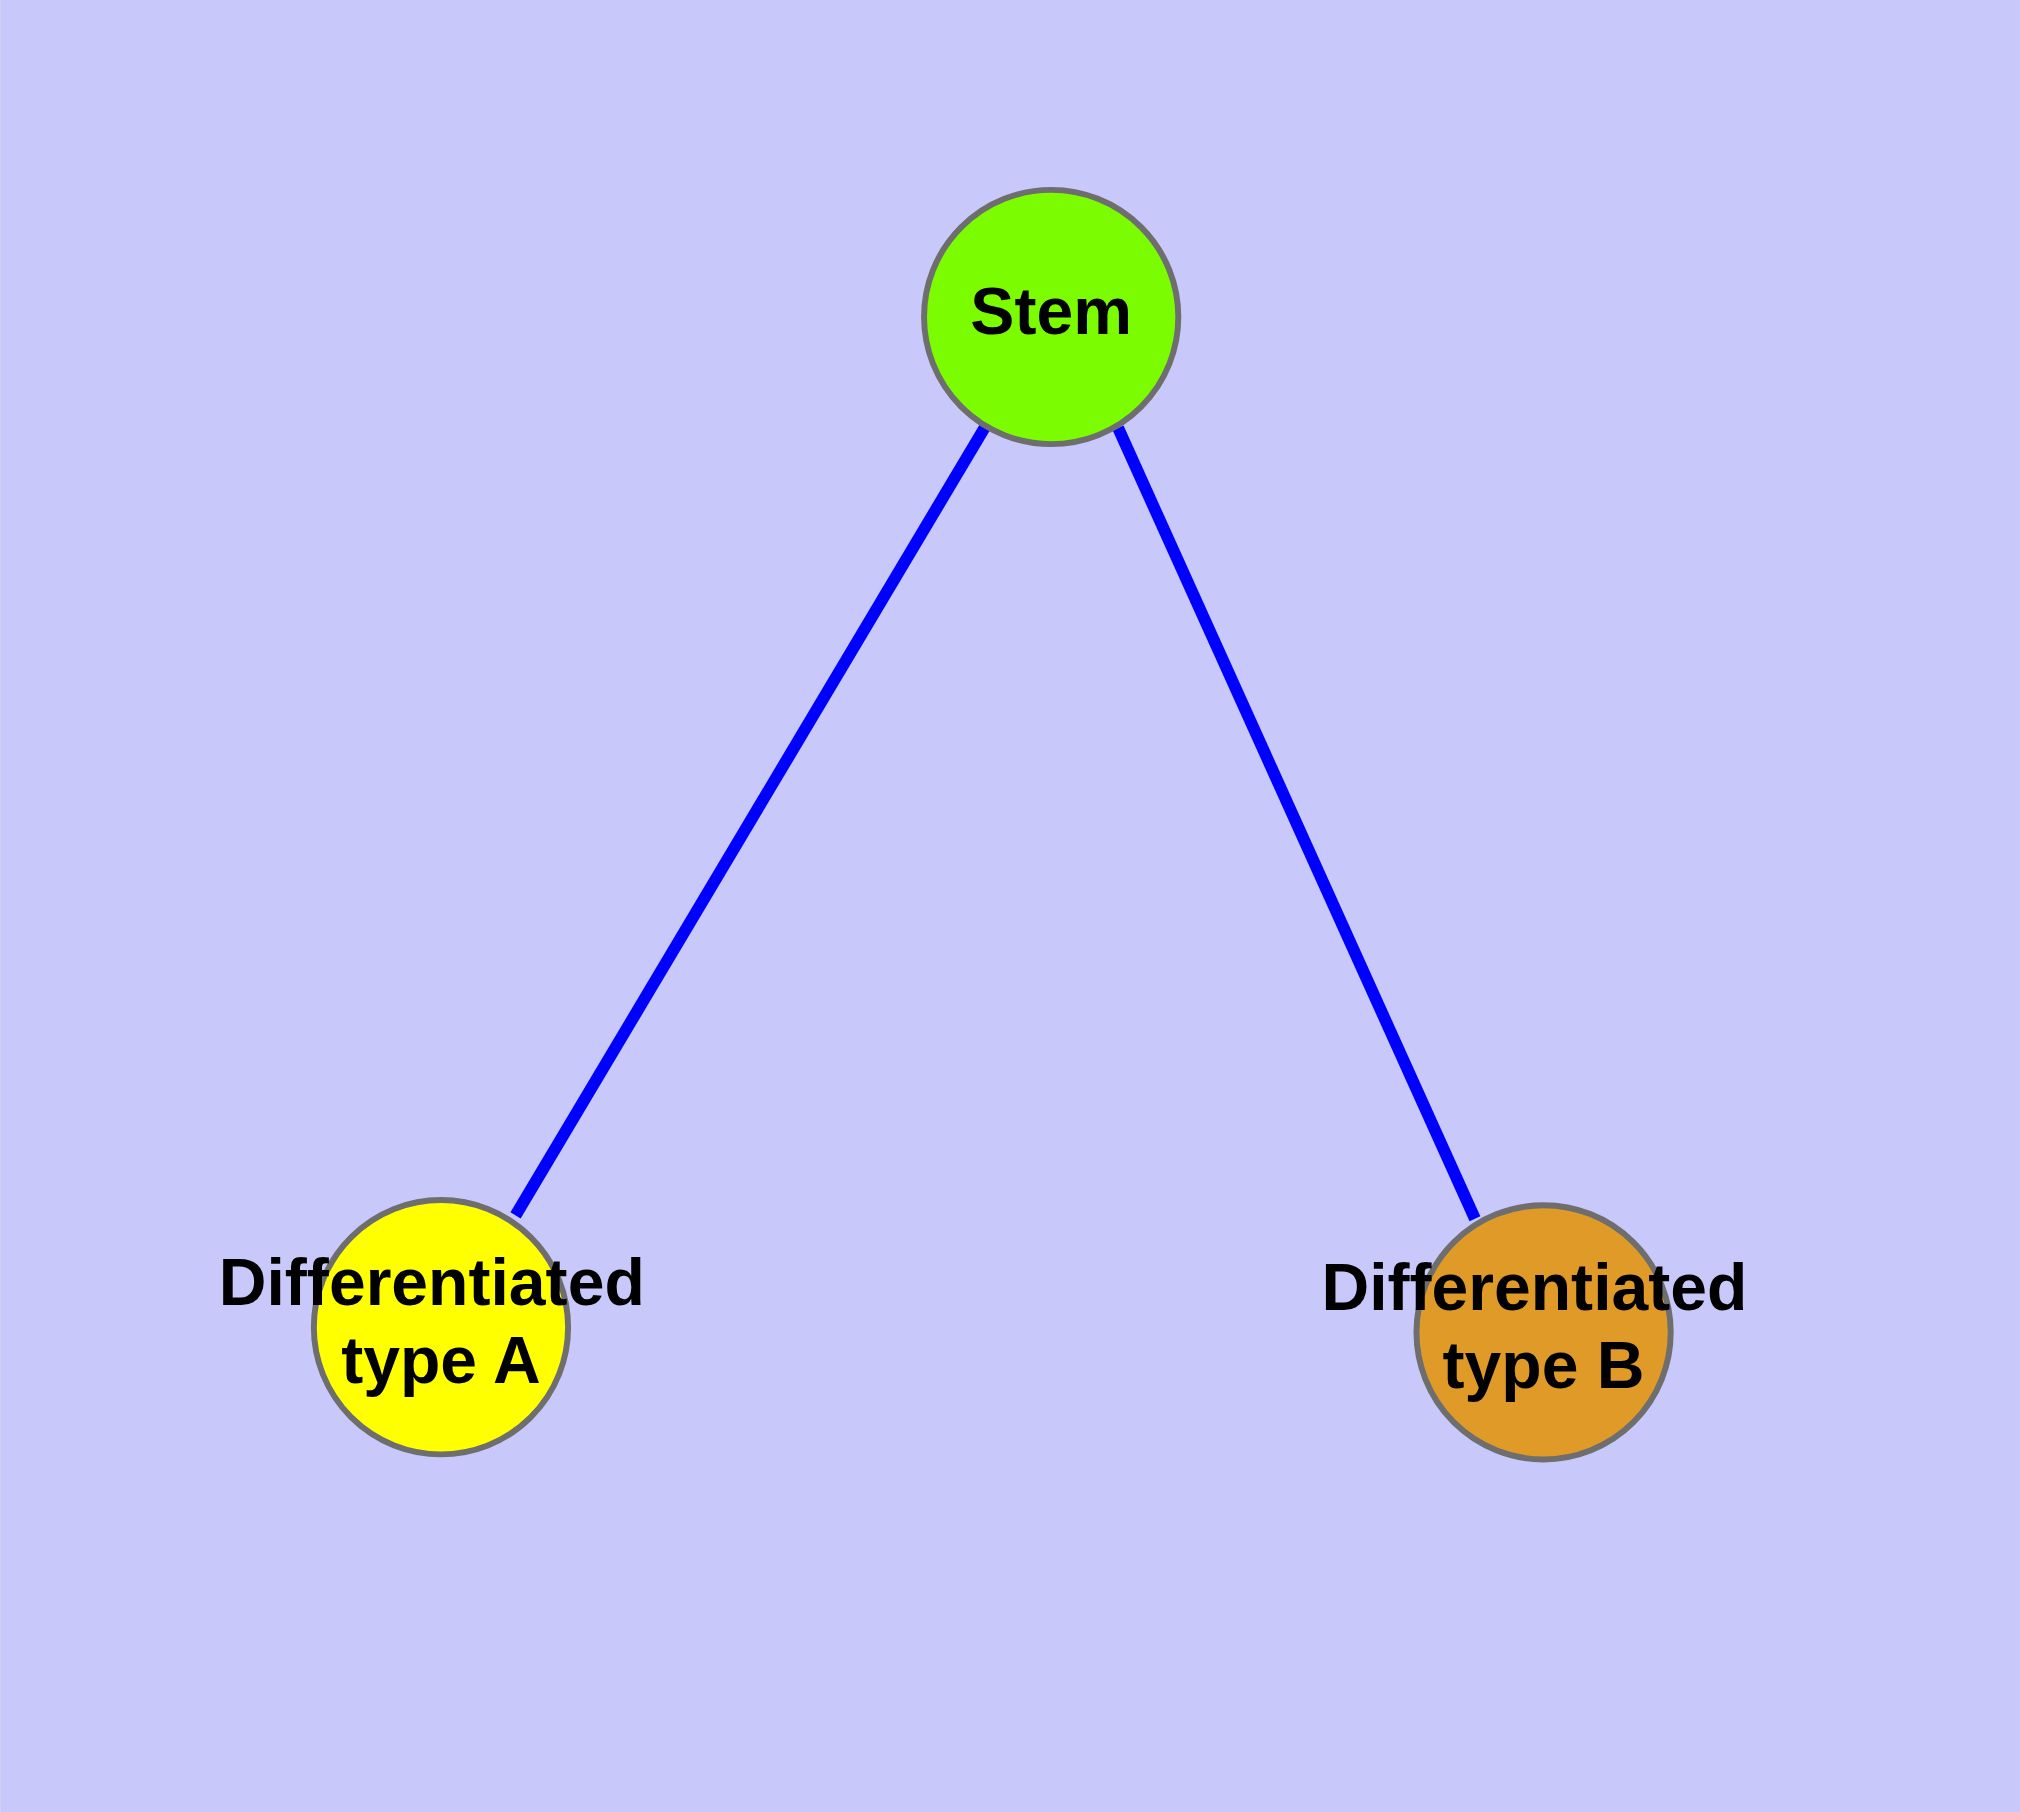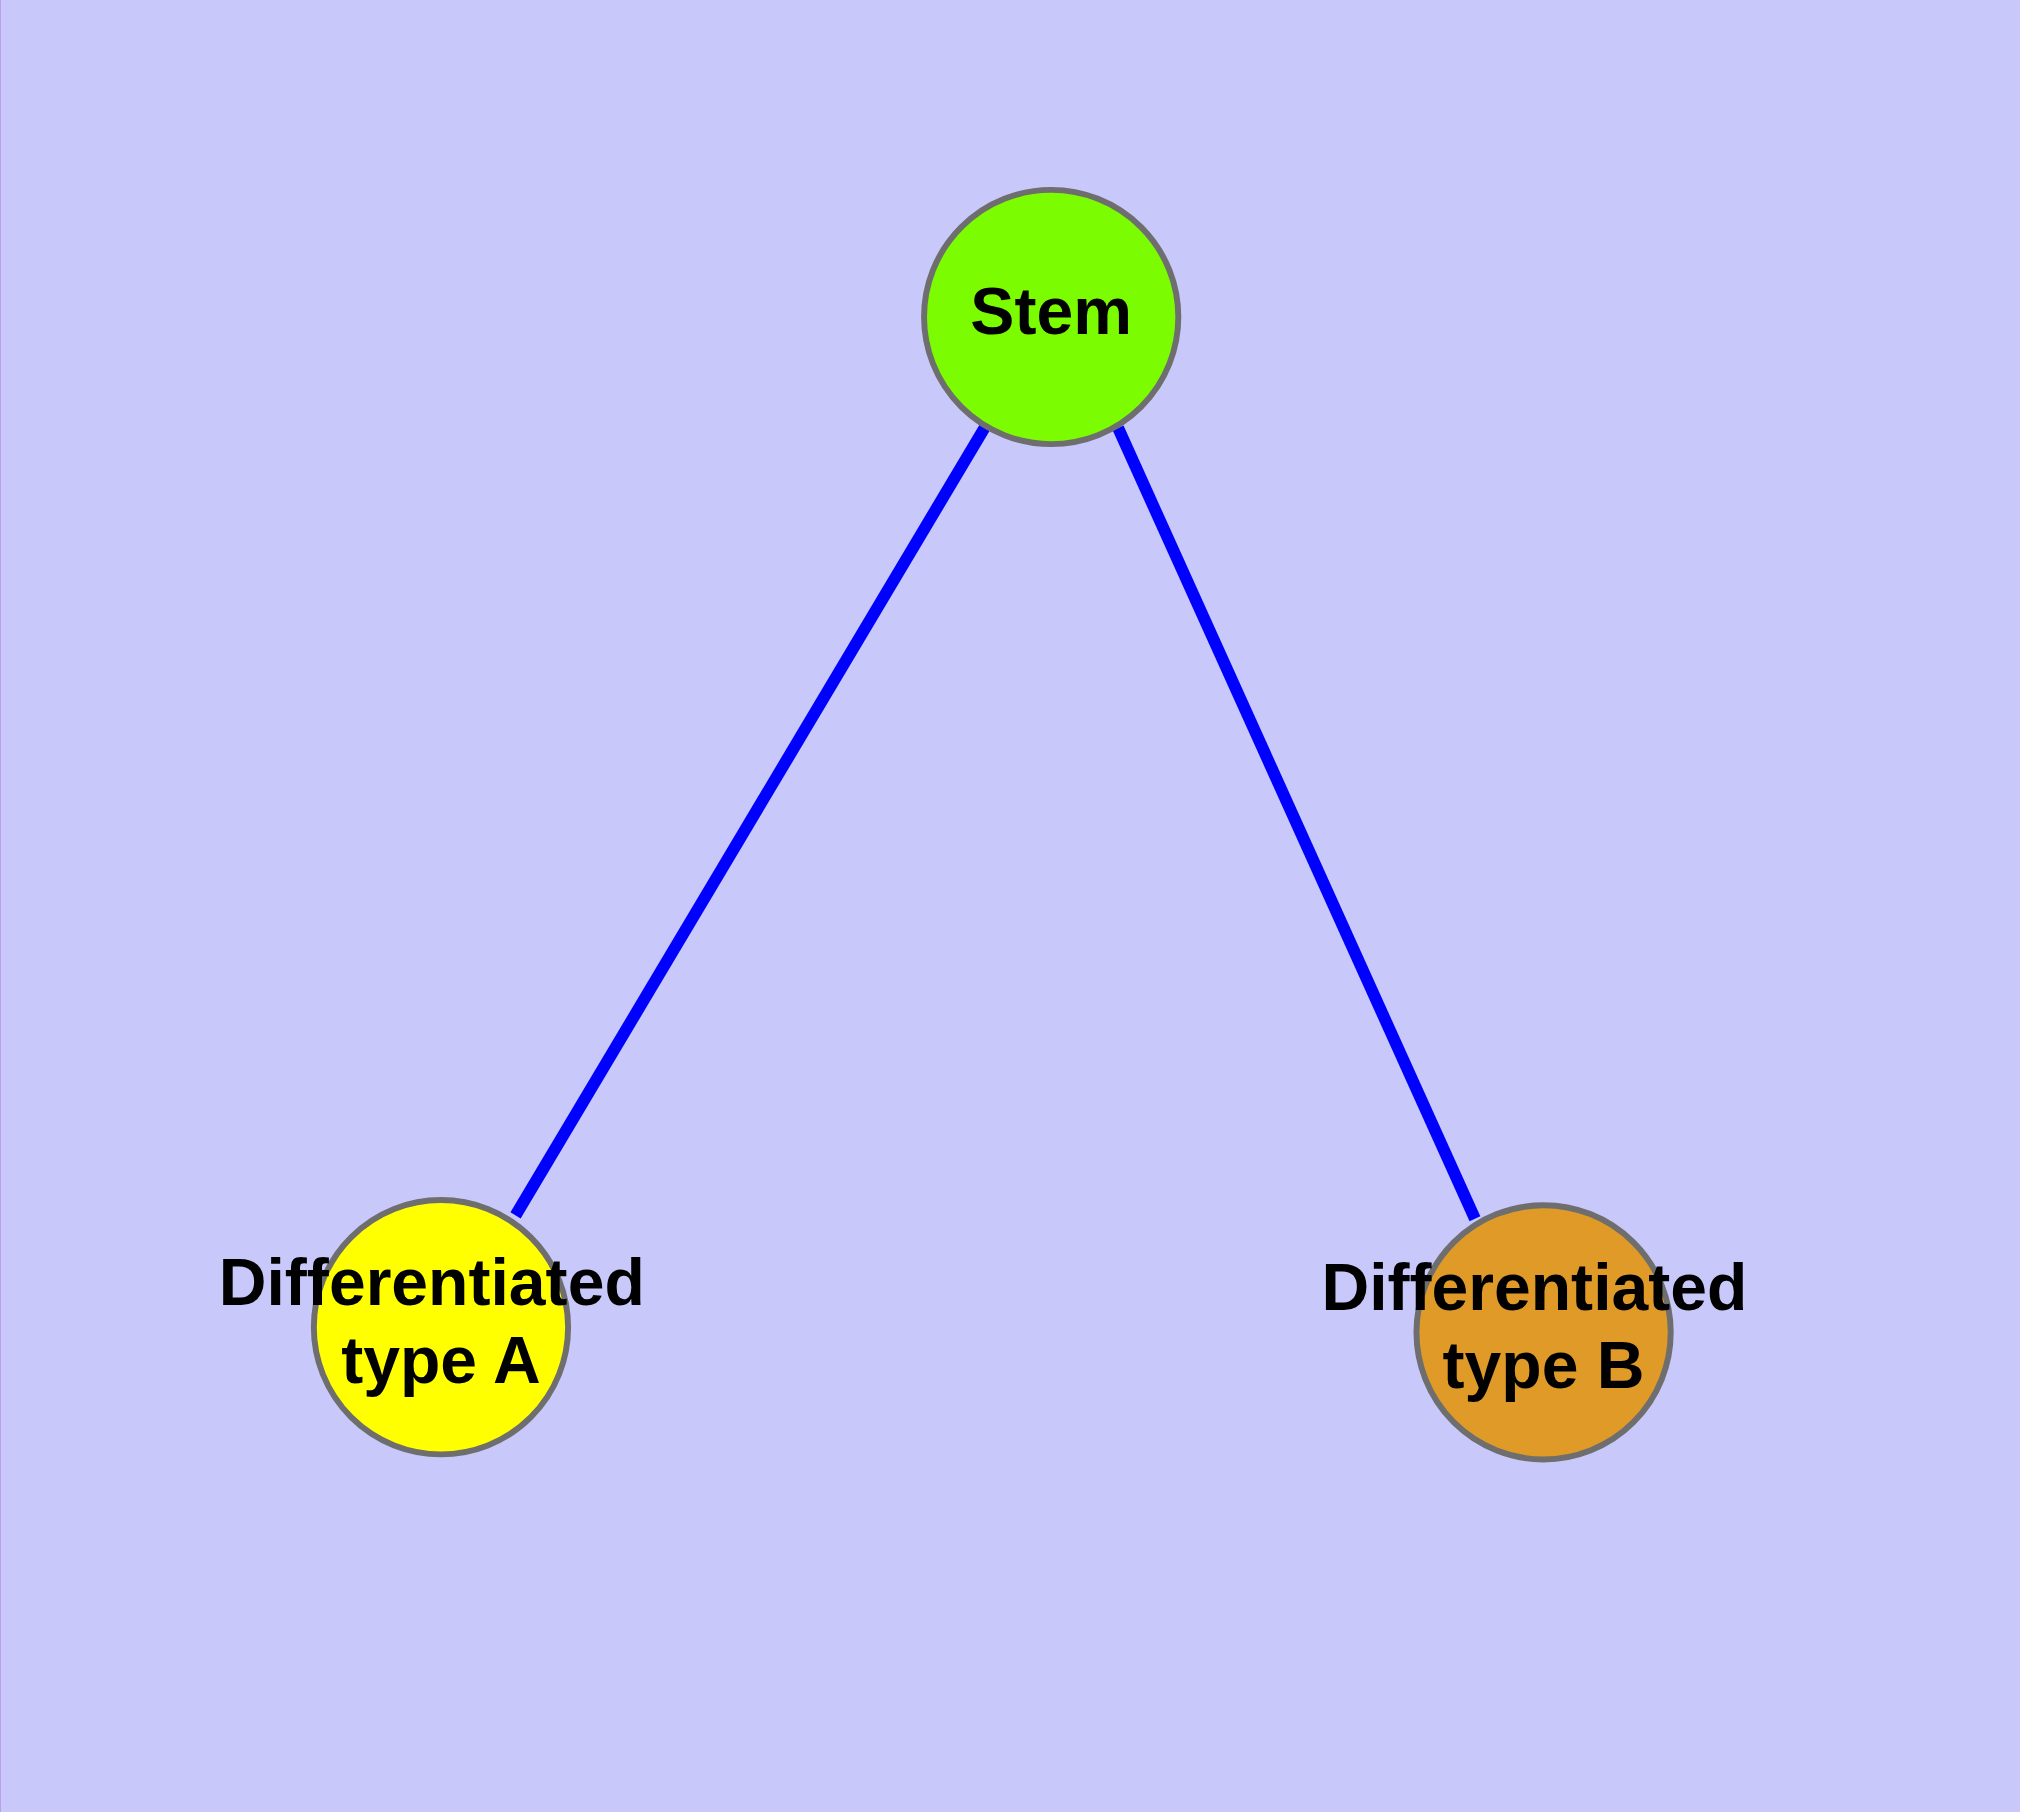--- a/index.html
+++ b/index.html
@@ -29,21 +29,21 @@
     font-family: "Liberation Sans", sans-serif;
     font-weight: bold;
     fill: #000000;
     text-anchor: middle;
     dominant-baseline: middle;
   }
 </style>
 </head>
 <body>
 
-<div id="canvas" style="background: #a21caf;">
+<div id="canvas" style="background: #e5e5e5;">
   <svg id="graph-svg" viewBox="0 0 2384 2138" xmlns="http://www.w3.org/2000/svg">
     <rect x="0" y="0" width="2384" height="2138" fill="#c8c8fa"></rect>
 
     <g>
       <line class="graph-edge" stroke="#0000ff" stroke-width="14" stroke-linecap="butt" x1="1163" y1="502" x2="608" y2="1434"></line>
       <line class="graph-edge" stroke="#0000ff" stroke-width="14" stroke-linecap="butt" x1="1319" y1="505" x2="1740" y2="1438"></line>
     </g>
 
     <g>
       <g>

